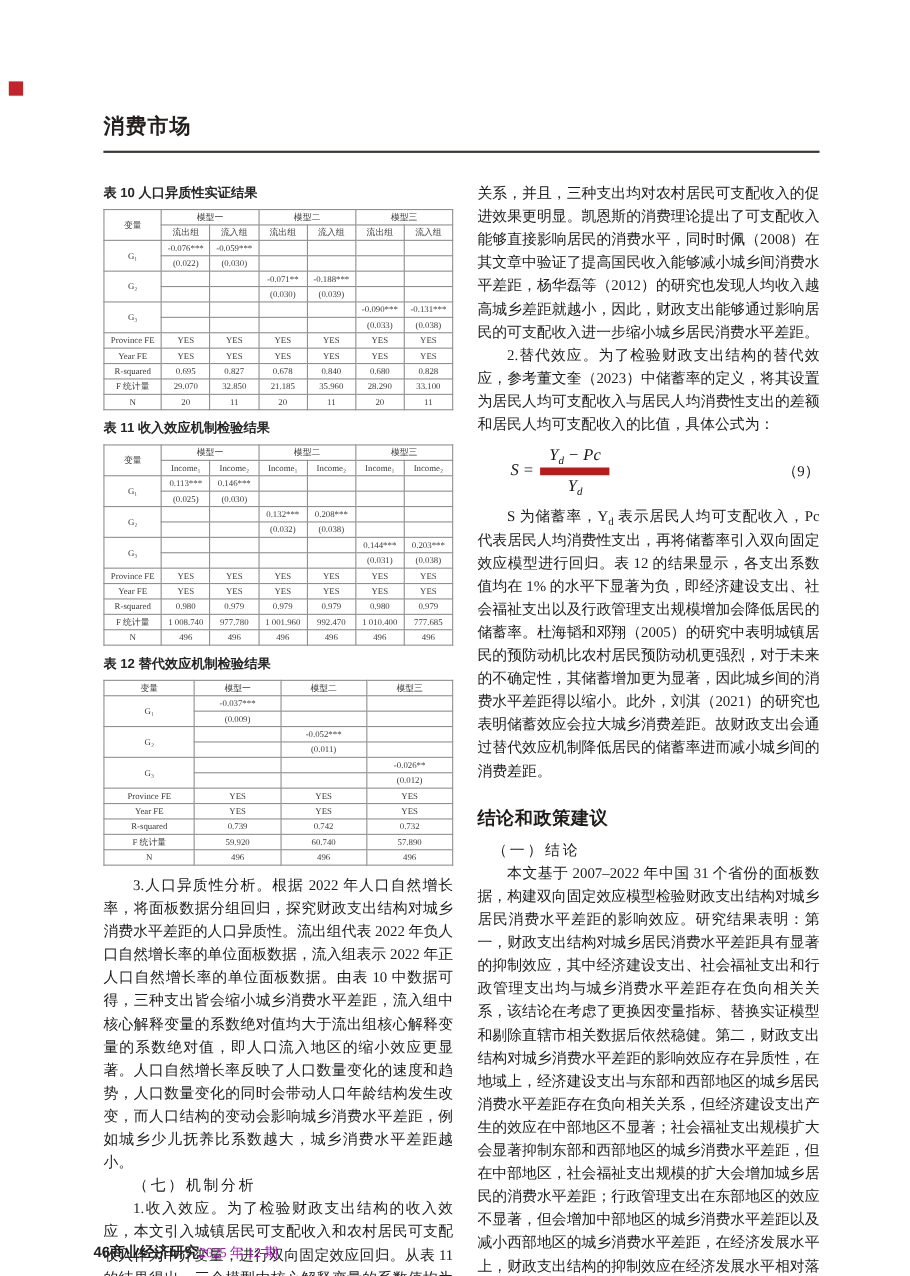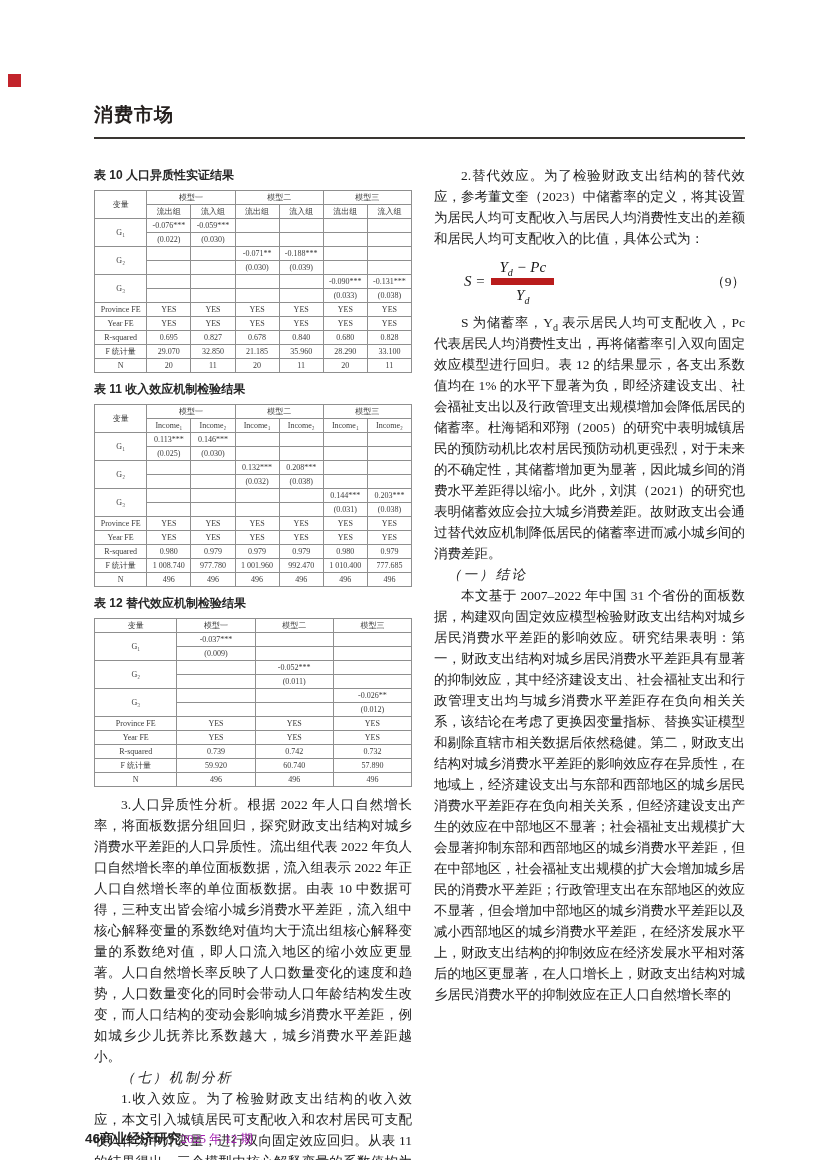--- a/index.html
+++ b/index.html
@@ -43,21 +43,21 @@
     border:1px solid #8f8f8f;font-weight:normal;
     padding:1.5px 1px;height:10px;overflow:hidden;white-space:nowrap;
   }
   .body-text{
     margin:0;font-size:13.5px;line-height:21px;text-align:justify;
     color:#1c1c1c;
   }
   .indent{text-indent:2em;}
   .kai-sub{
     margin:0;font-size:13.5px;line-height:21px;text-indent:2em;
-    font-style:italic;letter-spacing:2.5px;color:#222;
+    letter-spacing:2.5px;color:#222;
   }
   .conclusion-heading{
     font-family:"Liberation Sans","DejaVu Sans",sans-serif;
     font-weight:bold;font-size:16.5px;color:#1e1a18;
     margin:22px 0 7px 0;letter-spacing:0.5px;
   }
   .formula-row{
     display:flex;align-items:center;
     margin:10px 0 8px 0;padding-left:2em;
     font-size:15px;font-style:italic;color:#161616;
@@ -435,33 +435,35 @@
             </tbody>
           </table>
       </section>
 
       <p class="body-text indent" style="margin-top:7px;">3.人口异质性分析。根据 2022 年人口自然增长率，将面板数据分组回归，探究财政支出结构对城乡消费水平差距的人口异质性。流出组代表 2022 年负人口自然增长率的单位面板数据，流入组表示 2022 年正人口自然增长率的单位面板数据。由表 10 中数据可得，三种支出皆会缩小城乡消费水平差距，流入组中核心解释变量的系数绝对值均大于流出组核心解释变量的系数绝对值，即人口流入地区的缩小效应更显著。人口自然增长率反映了人口数量变化的速度和趋势，人口数量变化的同时会带动人口年龄结构发生改变，而人口结构的变动会影响城乡消费水平差距，例如城乡少儿抚养比系数越大，城乡消费水平差距越小。</p>
       <p class="kai-sub">（七）机制分析</p>
       <p class="body-text indent">1.收入效应。为了检验财政支出结构的收入效应，本文引入城镇居民可支配收入和农村居民可支配收入作为中介变量，进行双向固定效应回归。从表 11 的结果得出，三个模型中核心解释变量的系数值均为正数，即财政支出与城镇居民可支配收入和农村居民可支配收入都有正向相关</p>
     </div>
 
     <div class="col-right">
+      <p class="body-text">关系，并且，三种支出均对农村居民可支配收入的促进效果更明显。凯恩斯的消费理论提出了可支配收入能够直接影响居民的消费水平，同时时佩（2008）在其文章中验证了提高国民收入能够减小城乡间消费水平差距，杨华磊等（2012）的研究也发现人均收入越高城乡差距就越小，因此，财政支出能够通过影响居民的可支配收入进一步缩小城乡居民消费水平差距。</p>
       <p class="body-text indent">2.替代效应。为了检验财政支出结构的替代效应，参考董文奎（2023）中储蓄率的定义，将其设置为居民人均可支配收入与居民人均消费性支出的差额和居民人均可支配收入的比值，具体公式为：</p>
 
       <div class="formula-row">
         <span>S =</span>
         <span class="frac">
           <span class="num"><span>Y</span><sub>d</sub><span> − Pc</span></span>
           <span class="den"><span>Y</span><sub>d</sub></span>
         </span>
         <span class="eq-tag">（9）</span>
       </div>
 
       <p class="body-text indent"><span>S 为储蓄率，Y</span><sub class="p-sub">d</sub><span> 表示居民人均可支配收入，Pc 代表居民人均消费性支出，再将储蓄率引入双向固定效应模型进行回归。表 12 的结果显示，各支出系数值均在 1% 的水平下显著为负，即经济建设支出、社会福祉支出以及行政管理支出规模增加会降低居民的储蓄率。杜海韬和邓翔（2005）的研究中表明城镇居民的预防动机比农村居民预防动机更强烈，对于未来的不确定性，其储蓄增加更为显著，因此城乡间的消费水平差距得以缩小。此外，刘淇（2021）的研究也表明储蓄效应会拉大城乡消费差距。故财政支出会通过替代效应机制降低居民的储蓄率进而减小城乡间的消费差距。</span></p>
 
+      <h2 class="conclusion-heading">结论和政策建议</h2>
       <p class="kai-sub" style="text-indent:1em;">（一）结论</p>
       <p class="body-text indent">本文基于 2007–2022 年中国 31 个省份的面板数据，构建双向固定效应模型检验财政支出结构对城乡居民消费水平差距的影响效应。研究结果表明：第一，财政支出结构对城乡居民消费水平差距具有显著的抑制效应，其中经济建设支出、社会福祉支出和行政管理支出均与城乡消费水平差距存在负向相关关系，该结论在考虑了更换因变量指标、替换实证模型和剔除直辖市相关数据后依然稳健。第二，财政支出结构对城乡消费水平差距的影响效应存在异质性，在地域上，经济建设支出与东部和西部地区的城乡居民消费水平差距存在负向相关关系，但经济建设支出产生的效应在中部地区不显著；社会福祉支出规模扩大会显著抑制东部和西部地区的城乡消费水平差距，但在中部地区，社会福祉支出规模的扩大会增加城乡居民的消费水平差距；行政管理支出在东部地区的效应不显著，但会增加中部地区的城乡消费水平差距以及减小西部地区的城乡消费水平差距，在经济发展水平上，财政支出结构的抑制效应在经济发展水平相对落后的地区更显著，在人口增长上，财政支出结构对城乡居民消费水平的抑制效应在正人口自然增长率的</p>
     </div>
 
   </div>
 
   <div class="page-footer">
     <span class="footer-page-num">46</span>
     <span class="footer-journal">商业经济研究</span>
     <span class="footer-issue">2025 年 12 期</span>

